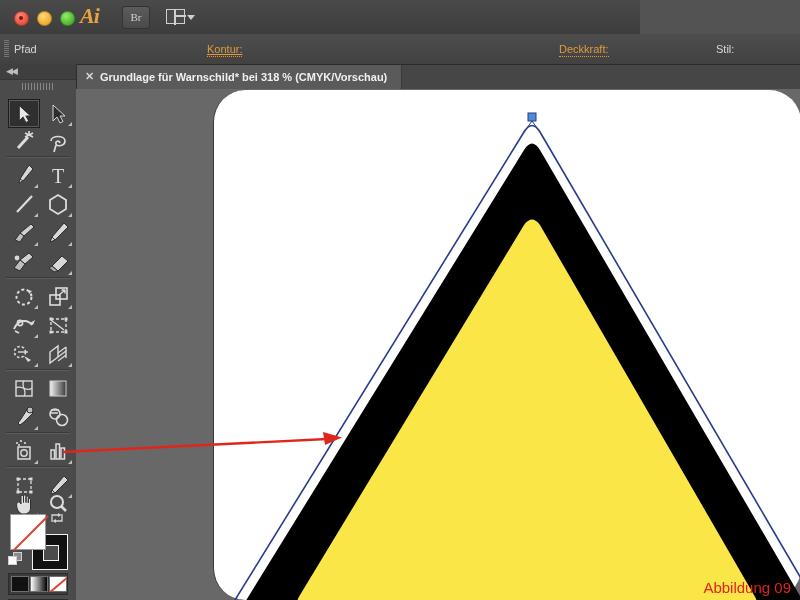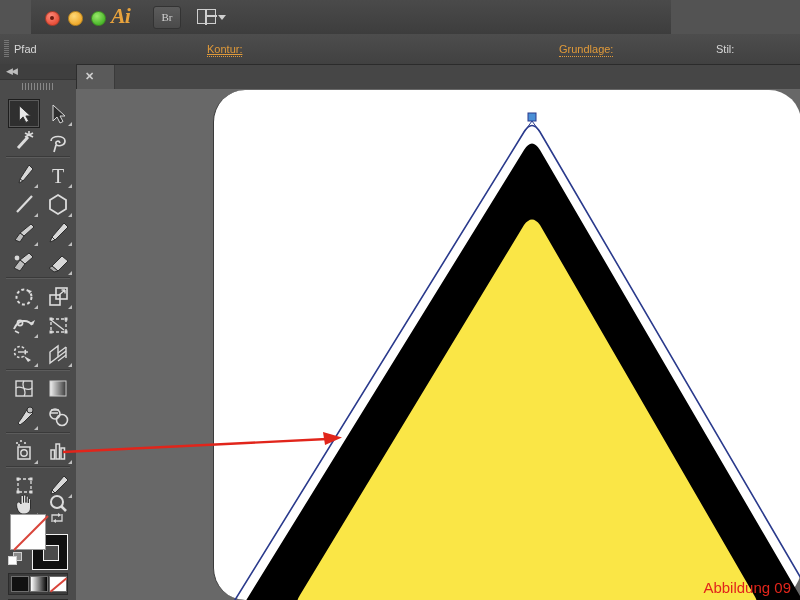--- a/index.html
+++ b/index.html
@@ -21,21 +21,20 @@
     background: #535353;
   }
 
   
   .titlebar {
     position: absolute;
     left: 0; top: 0;
     width: 640px; height: 34px;
     background: linear-gradient(#4a4a4a, #3d3d3d);
     border-bottom: 1px solid #2b2b2b;
-    margin-left: 31px;
   }
   .traffic {
     position: absolute;
     top: 11px;
     width: 13px; height: 13px;
     border-radius: 50%;
   }
   .traffic.close   { left: 14px;  background: radial-gradient(circle at 38% 32%, #ff8a7a, #e8503a 70%); border: 1px solid #b23b28; }
   .traffic.close::after {
     content: ""; position: absolute; left: 4px; top: 4px;
@@ -553,39 +552,40 @@
     </div>
 
     <div class="combo cmb-einfach">
       <span class="cline"></span>
       <span class="ctext">Einfach</span>
     </div>
     <div class="fld-drop dk-einfach">
       <span class="caret-dn"></span>
     </div>
 
-    <div class="cb-label lbl-deck">Grundlage:</div>
+    <div class="cb-label lbl-deck">Deckkraft:</div>
     <div class="field fld-deck">100%</div>
     <div class="fld-drop dk-deck">
       <span class="caret-dn"></span>
     </div>
 
     <div class="cb-label lbl-stil">Stil:</div>
     <div class="stil-swatch"></div>
     <div class="fld-drop dk-stil">
       <span class="caret-dn"></span>
     </div>
 
     <div class="cb-sep sep-1"></div>
     <div class="cb-round"></div>
   </div>
 
   <div class="tabbar">
     <div class="doctab">
       <span class="tab-x">✕</span>
+      <span>Grundlage für Warnschild* bei 318 % (CMYK/Vorschau)</span>
     </div>
   </div>
 
   <div class="toolpanel">
     <div class="tp-header">
       <span class="tp-collapse">◀◀</span>
     </div>
     <div class="tp-grip"></div>
 
     <div class="tool sel" style="left:8px;  top:35px;">

